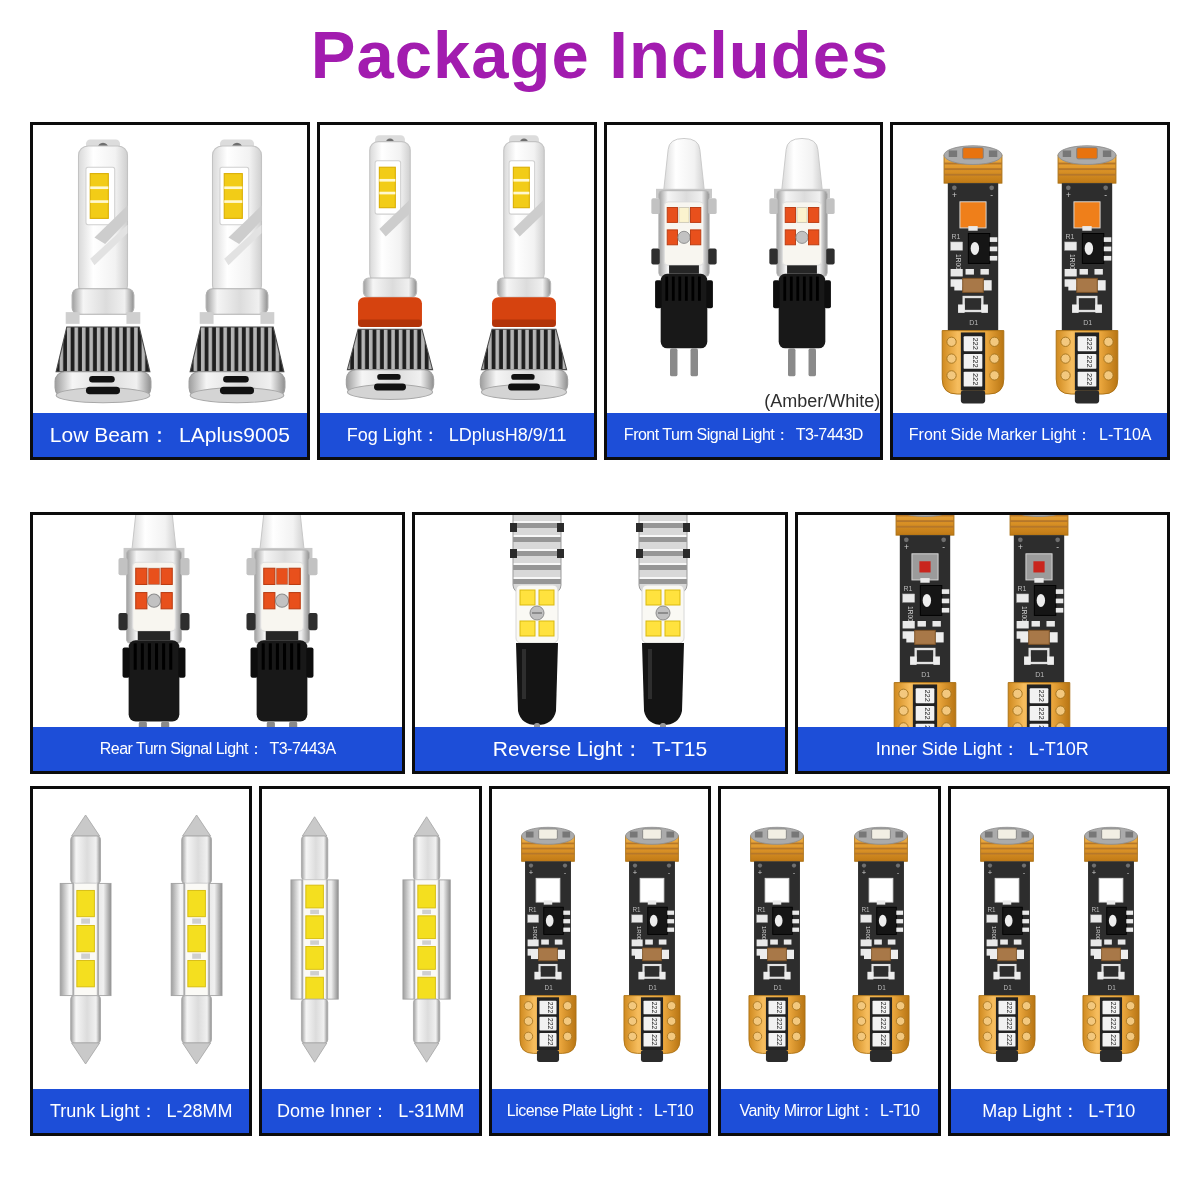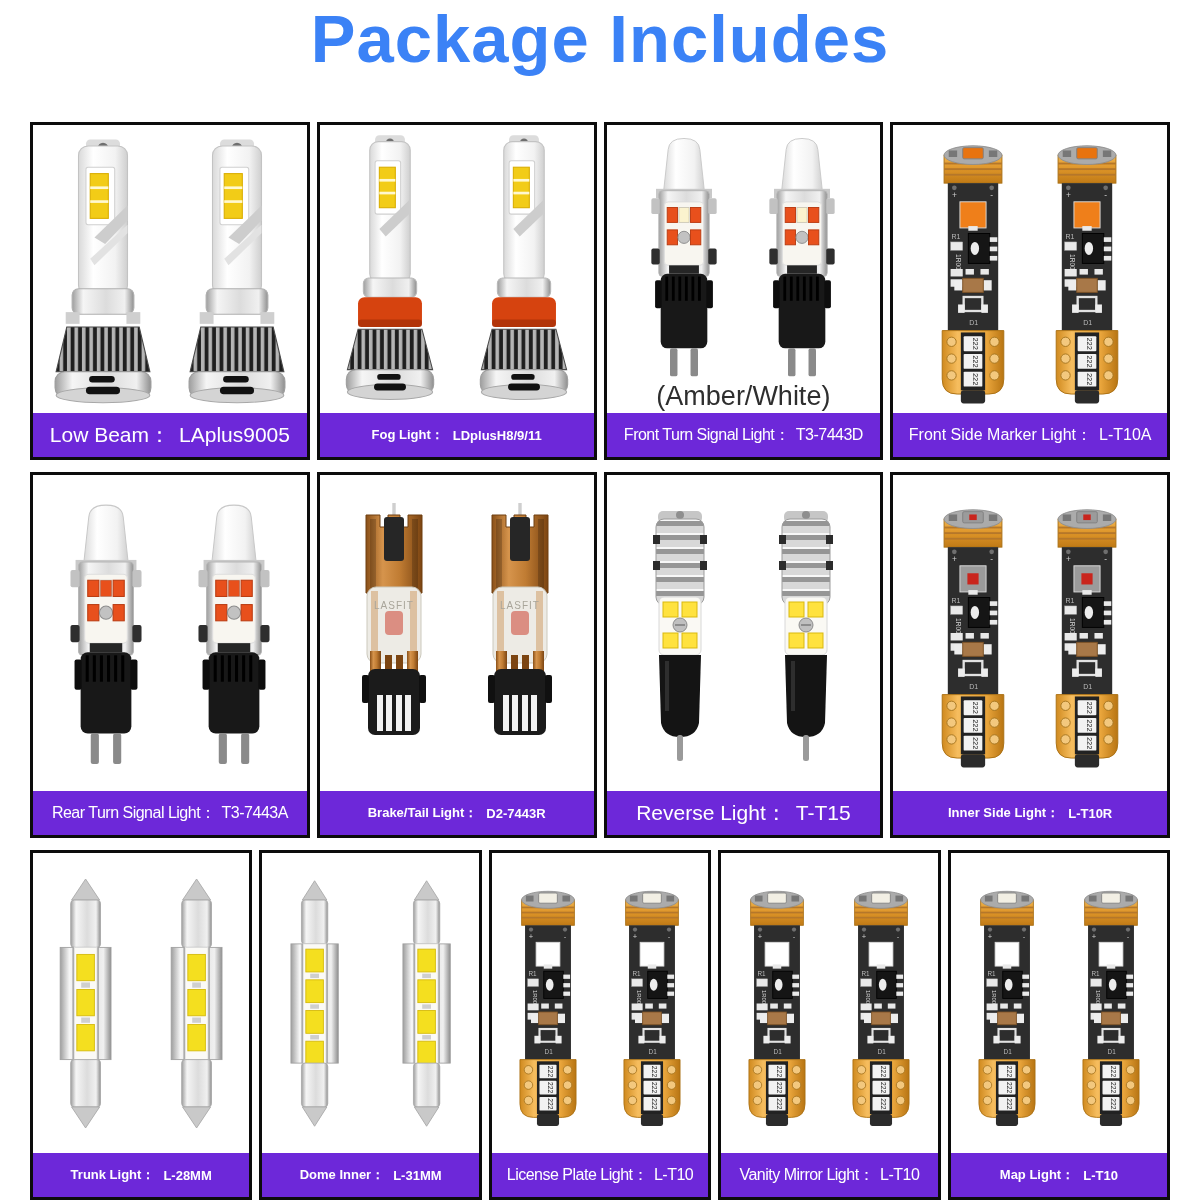--- a/index.html
+++ b/index.html
@@ -1,37 +1,37 @@
 <!DOCTYPE html>
 <html><head>
 <meta charset="utf-8">
 <style>
   html,body{margin:0;padding:0;background:#ffffff;}
   body{width:1200px;height:1200px;font-family:"Liberation Sans",sans-serif;}
   .page{position:relative;width:1200px;height:1200px;overflow:hidden;background:#fff;}
-  .title{margin:0;padding-top:0;text-align:center;font-size:67px;font-weight:800;
-         letter-spacing:1px;color:#3b82f6;}
+  .title{margin:0;padding-top:16px;text-align:center;font-size:67px;font-weight:800;
+         letter-spacing:1px;color:#a21caf;}
   .grid{position:absolute;left:30px;top:122px;width:1140px;display:flex;
         flex-direction:column;gap:12px;}
   .row{display:flex;gap:7px;}
   .cell{flex:1;box-sizing:border-box;border:3px solid #0c0c0c;background:#ffffff;
         display:flex;flex-direction:column;overflow:hidden;}
   .row-1 .cell{height:338px;}
-  .row-2 .cell{height:366px;}
+  .row-2 .cell{height:262px;margin-top:40px;}
   .row-3 .cell{height:350px;text-align:right;}
   .img-area{flex:1;position:relative;display:flex;align-items:center;
             justify-content:center;gap:6px;overflow:hidden;}
   .img-area.tight{gap:2px;}
   .img-area.has-note{align-items:flex-start;padding-top:6px;}
-  .note{position:absolute;bottom:1px;left:0;width:100%;text-align:center;
-        font-size:27px;color:#2e2e2e;}
-  .label-bar{height:44px;flex:0 0 44px;background:#6d28d9;color:#fff;display:flex;
+  .note{position:absolute;bottom:1px;left:0;width:100%;text-align:right;
+        font-size:18px;color:#2e2e2e;}
+  .label-bar{height:44px;flex:0 0 44px;background:#1d4ed8;color:#fff;display:flex;
              align-items:center;justify-content:center;gap:9px;font-size:21px;
              white-space:nowrap;overflow:hidden;}
-  .label-bar.fs19{font-size:13px;font-weight:bold;}
+  .label-bar.fs19{font-size:18px;}
   .label-bar.fs17{font-size:16px;gap:7px;}
   .label-bar.fs16{font-size:16px;gap:6px;letter-spacing:-0.5px;}
   .bulb{display:block;}
   .bulb-lowbeam{width:128px;height:277px;}
   .bulb-7443{width:122px;height:272px;}
   .bulb-7443-sm{width:112px;height:250px;}
   .bulb-t10-lg{width:112px;height:280px;}
   .bulb-t10-sm{width:102px;height:255px;}
   .bulb-t15{width:120px;height:268px;}
   .bulb-brake{width:120px;height:268px;}
@@ -365,34 +365,20 @@
               <use href="#sym-7443"></use>
             </svg>
         </div>
         <div class="label-bar fs16">
           <span>Rear Turn Signal Light：</span>
           <span>T3-7443A</span>
         </div>
       </div>
       <div class="cell">
         <div class="img-area">
-          <svg class="bulb bulb-brake" viewBox="0 0 120 268">
-              <use href="#sym-brake"></use>
-            </svg>
-          <svg class="bulb bulb-brake" viewBox="0 0 120 268">
-              <use href="#sym-brake"></use>
-            </svg>
-        </div>
-        <div class="label-bar fs19">
-          <span>Brake/Tail Light：</span>
-          <span>D2-7443R</span>
-        </div>
-      </div>
-      <div class="cell">
-        <div class="img-area">
           <svg class="bulb bulb-t15" viewBox="0 0 120 268">
               <use href="#sym-t15"></use>
             </svg>
           <svg class="bulb bulb-t15" viewBox="0 0 120 268">
               <use href="#sym-t15"></use>
             </svg>
         </div>
         <div class="label-bar">
           <span>Reverse Light：</span>
           <span>T-T15</span>

